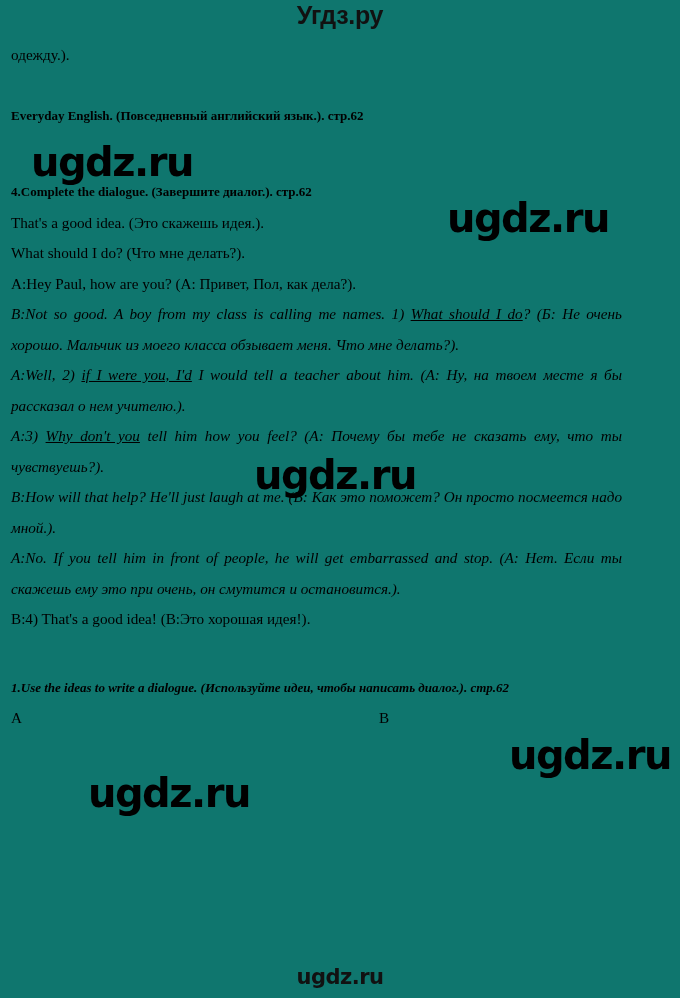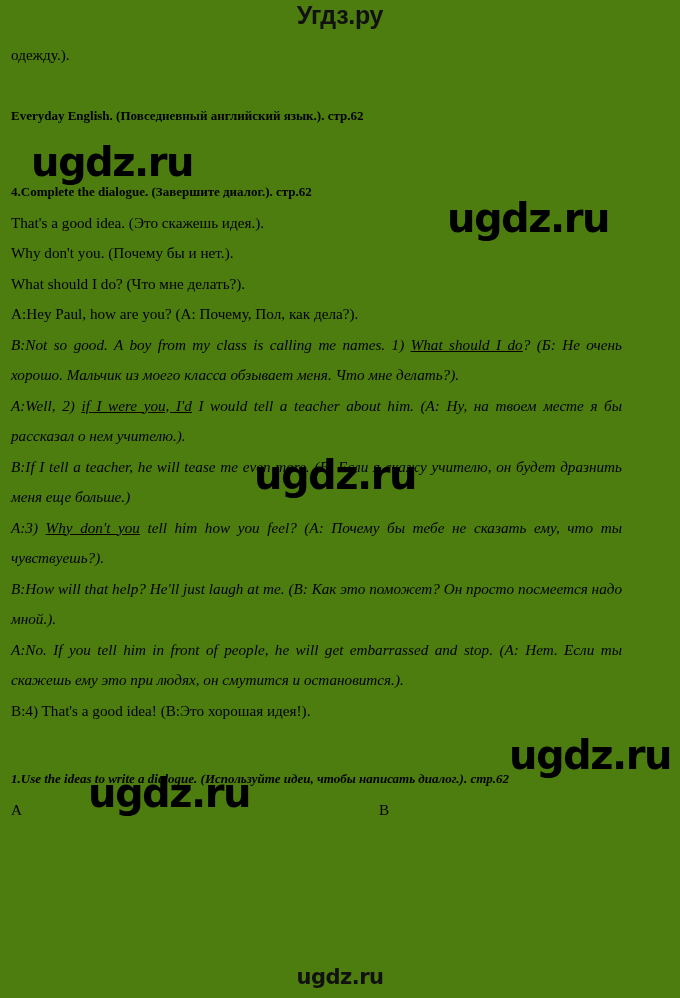--- a/index.html
+++ b/index.html
@@ -11,21 +11,21 @@
   body {
     font-family: "Liberation Serif", "DejaVu Serif", serif;
     color: #000000;
   }
 
   #page {
     position: relative;
     width: 680px;
     height: 998px;
     overflow: hidden;
-    background: #4d7c0f;
+    background: #0f766e;
   }
 
   
   .site-header {
     position: absolute;
     top: 0px;
     left: 0;
     width: 680px;
     text-align: center;
     font-family: "Liberation Sans", "DejaVu Sans", sans-serif;
@@ -126,38 +126,36 @@
 
     <p class="para bold">Everyday English. (Повседневный английский язык.). стр.62</p>
 
     <div class="spacer-lg"></div>
     <div class="spacer-md"></div>
 
     <p class="para bold">4.Complete the dialogue. (Завершите диалог.). стр.62</p>
 
     <p class="para">That's a good idea. (Это скажешь идея.).</p>
 
-    <p class="para">Why don't you. (Почему бы и нет.).</p>
 
     <p class="para">What should I do? (Что мне делать?).</p>
 
 
-    <p class="para"><span>A:</span><span>Hey Paul, how are you? (A: Почему, Пол, как дела?).</span><span class="u"></span><span></span></p>
+    <p class="para"><span>A:</span><span>Hey Paul, how are you? (A: Привет, Пол, как дела?).</span><span class="u"></span><span></span></p>
 
     <p class="para justify"><span>B:</span><span>Not so good. A boy from my class is calling me names. 1) </span><span class="u">What should I do</span><span>? (Б: Не очень хорошо. Мальчик из моего класса обзывает меня. Что мне делать?).</span></p>
 
     <p class="para justify"><span>A:</span><span>Well, 2) </span><span class="u">if I were you, I'd</span><span> I would tell a teacher about him. (A: Ну, на твоем месте я бы рассказал о нем учителю.).</span></p>
 
-    <p class="para justify"><span>B:</span><span>If I tell a teacher, he will tease me even more. (Б: Если я скажу учителю, он будет дразнить меня еще больше.)</span><span class="u"></span><span></span></p>
 
     <p class="para justify"><span>A:</span><span>3) </span><span class="u">Why don't you</span><span> tell him how you feel? (A: Почему бы тебе не сказать ему, что ты чувствуешь?).</span></p>
 
     <p class="para justify"><span>B:</span><span>How will that help? He'll just laugh at me. (B: Как это поможет? Он просто посмеется надо мной.).</span><span class="u"></span><span></span></p>
 
-    <p class="para justify"><span>A:</span><span>No. If you tell him in front of people, he will get embarrassed and stop. (A: Нет. Если ты скажешь ему это при людях, он смутится и остановится.).</span><span class="u"></span><span></span></p>
+    <p class="para justify"><span>A:</span><span>No. If you tell him in front of people, he will get embarrassed and stop. (A: Нет. Если ты скажешь ему это при очень, он смутится и остановится.).</span><span class="u"></span><span></span></p>
 
     <p class="para"><span>B:</span><span>4) That's a good idea! (B:Это хорошая идея!).</span><span class="u"></span><span></span></p>
 
     <div class="spacer-lg"></div>
     <div class="spacer-sm"></div>
 
     <p class="para bold justify">1.Use the ideas to write a dialogue. (Используйте идеи, чтобы написать диалог.). стр.62</p>
 
     <div class="ab-row">
       <span class="col-a">A</span>

